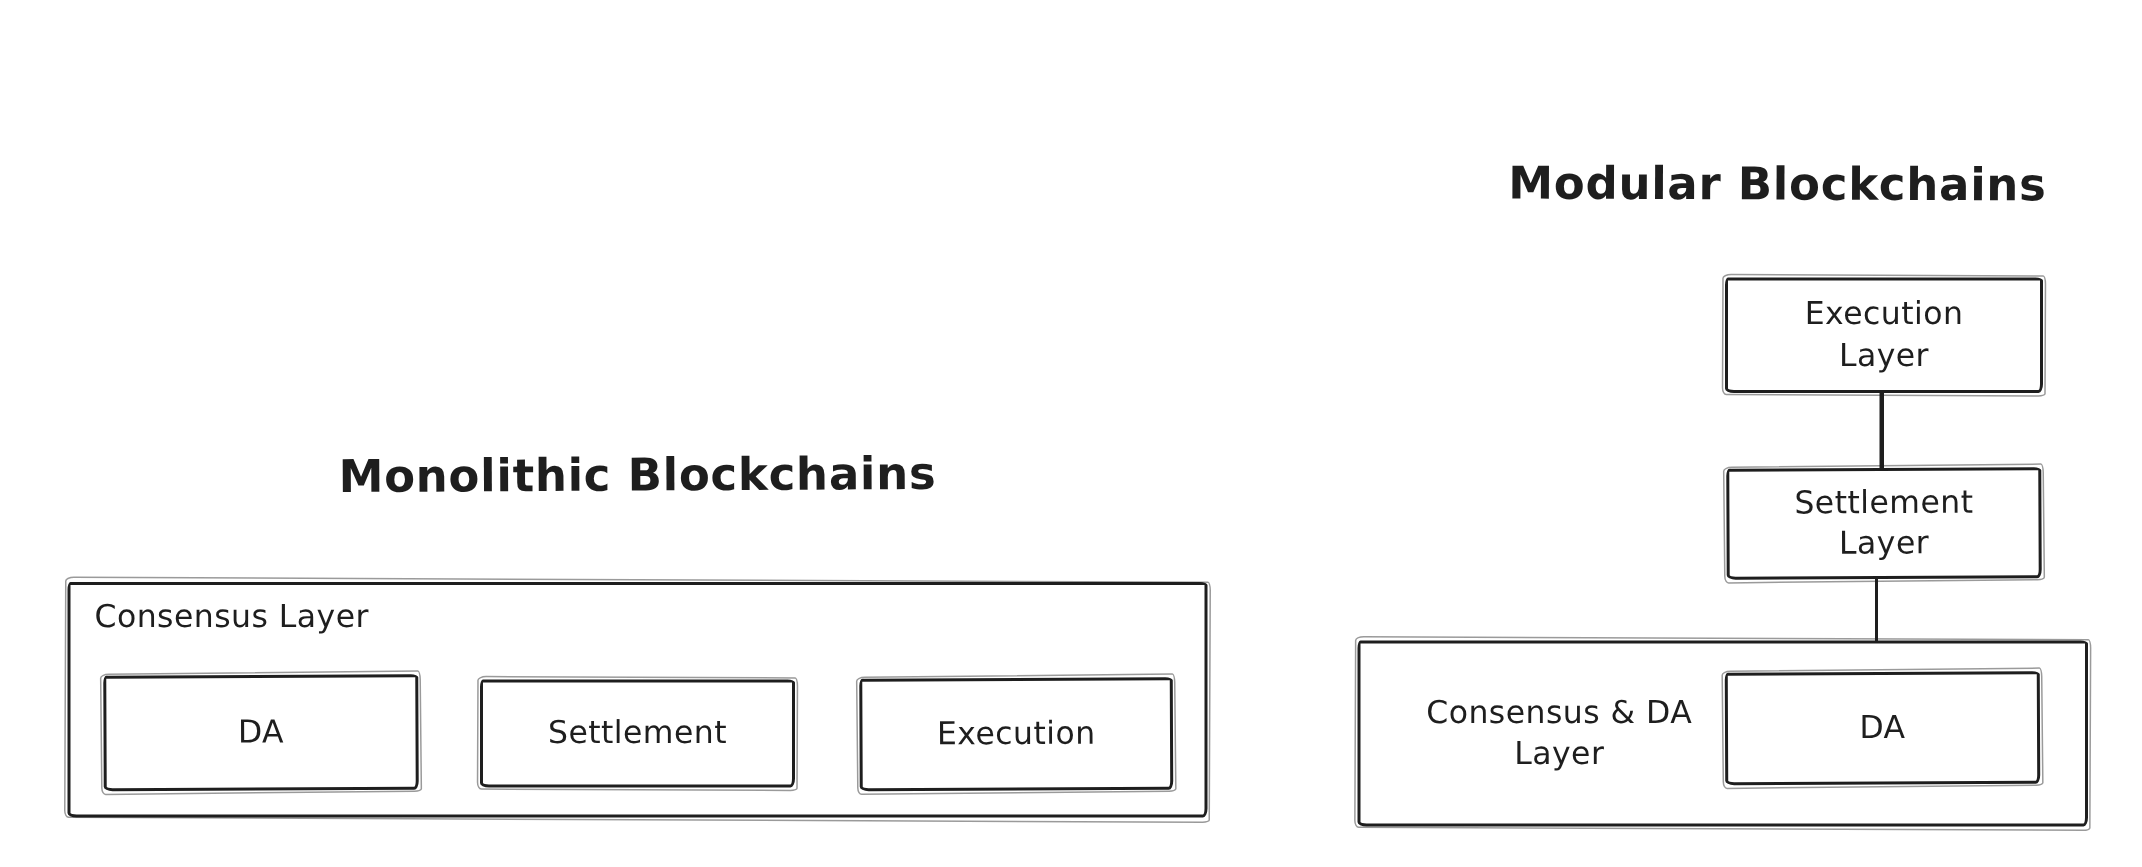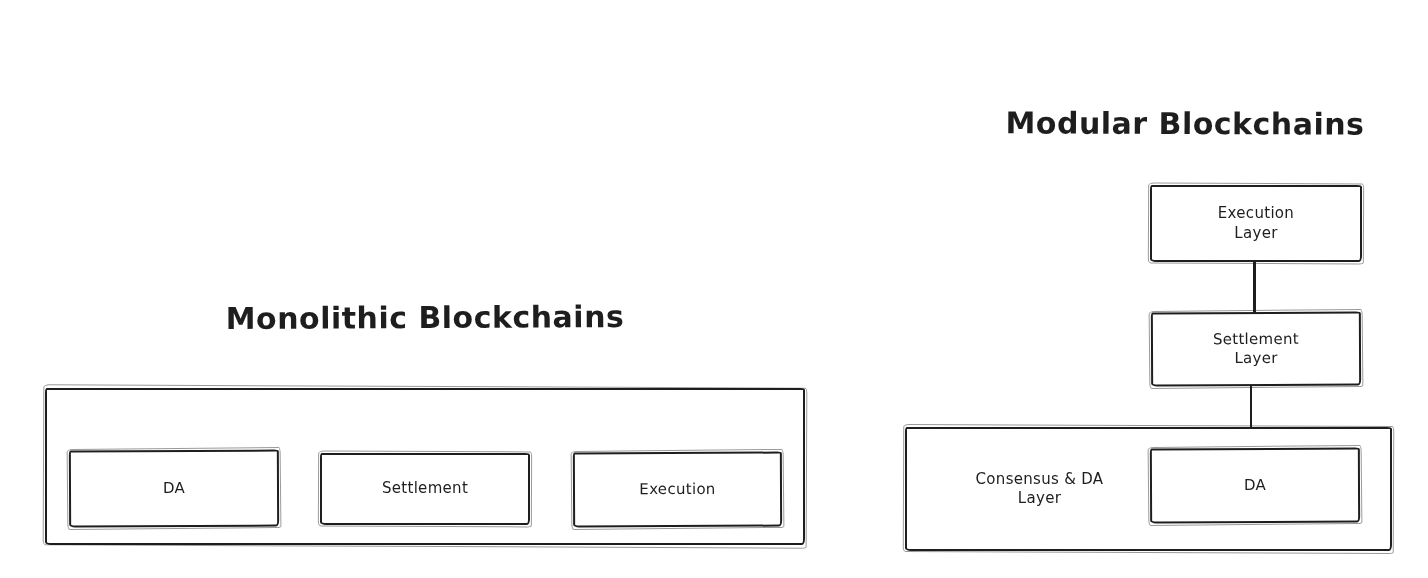--- a/index.html
+++ b/index.html
@@ -33,21 +33,21 @@
     border: 1.5px solid var(--stroke);
     opacity: 0.45;
     border-radius: 6px 2px 5px 3px / 3px 6px 2px 5px;
     transform: rotate(0.25deg);
     pointer-events: none;
   }
   .tilt-b { transform: rotate(-0.25deg); }
   .tilt-b::before { transform: rotate(-0.35deg); }
 
   .box-label {
-    font-size: 15px;
+    font-size: 21px;
     letter-spacing: 0.3px;
     line-height: 1.3;
   }
   .corner-label {
     position: absolute;
     left: 16px;
     top: 8px;
     white-space: nowrap;
   }
   .center-text {
@@ -68,20 +68,21 @@
 </style>
 </head>
 <body>
 
 <div class="canvas">
 
   <section>
     <h2 class="title" style="left:150px; top:300px; width:550px;">Monolithic Blockchains</h2>
 
     <div class="sketch-box" style="left:45px; top:388px; width:760px; height:157px;">
+      <span class="box-label corner-label">Consensus Layer</span>
 
       <div class="sketch-box tilt-b" style="left:22px; top:60px; width:210px; height:77px;">
         <span class="box-label center-text">DA</span>
       </div>
 
       <div class="sketch-box" style="left:273px; top:63px; width:210px; height:72px;">
         <span class="box-label center-text">Settlement</span>
       </div>
 
       <div class="sketch-box tilt-b" style="left:526px; top:62px; width:209px; height:75px;">

